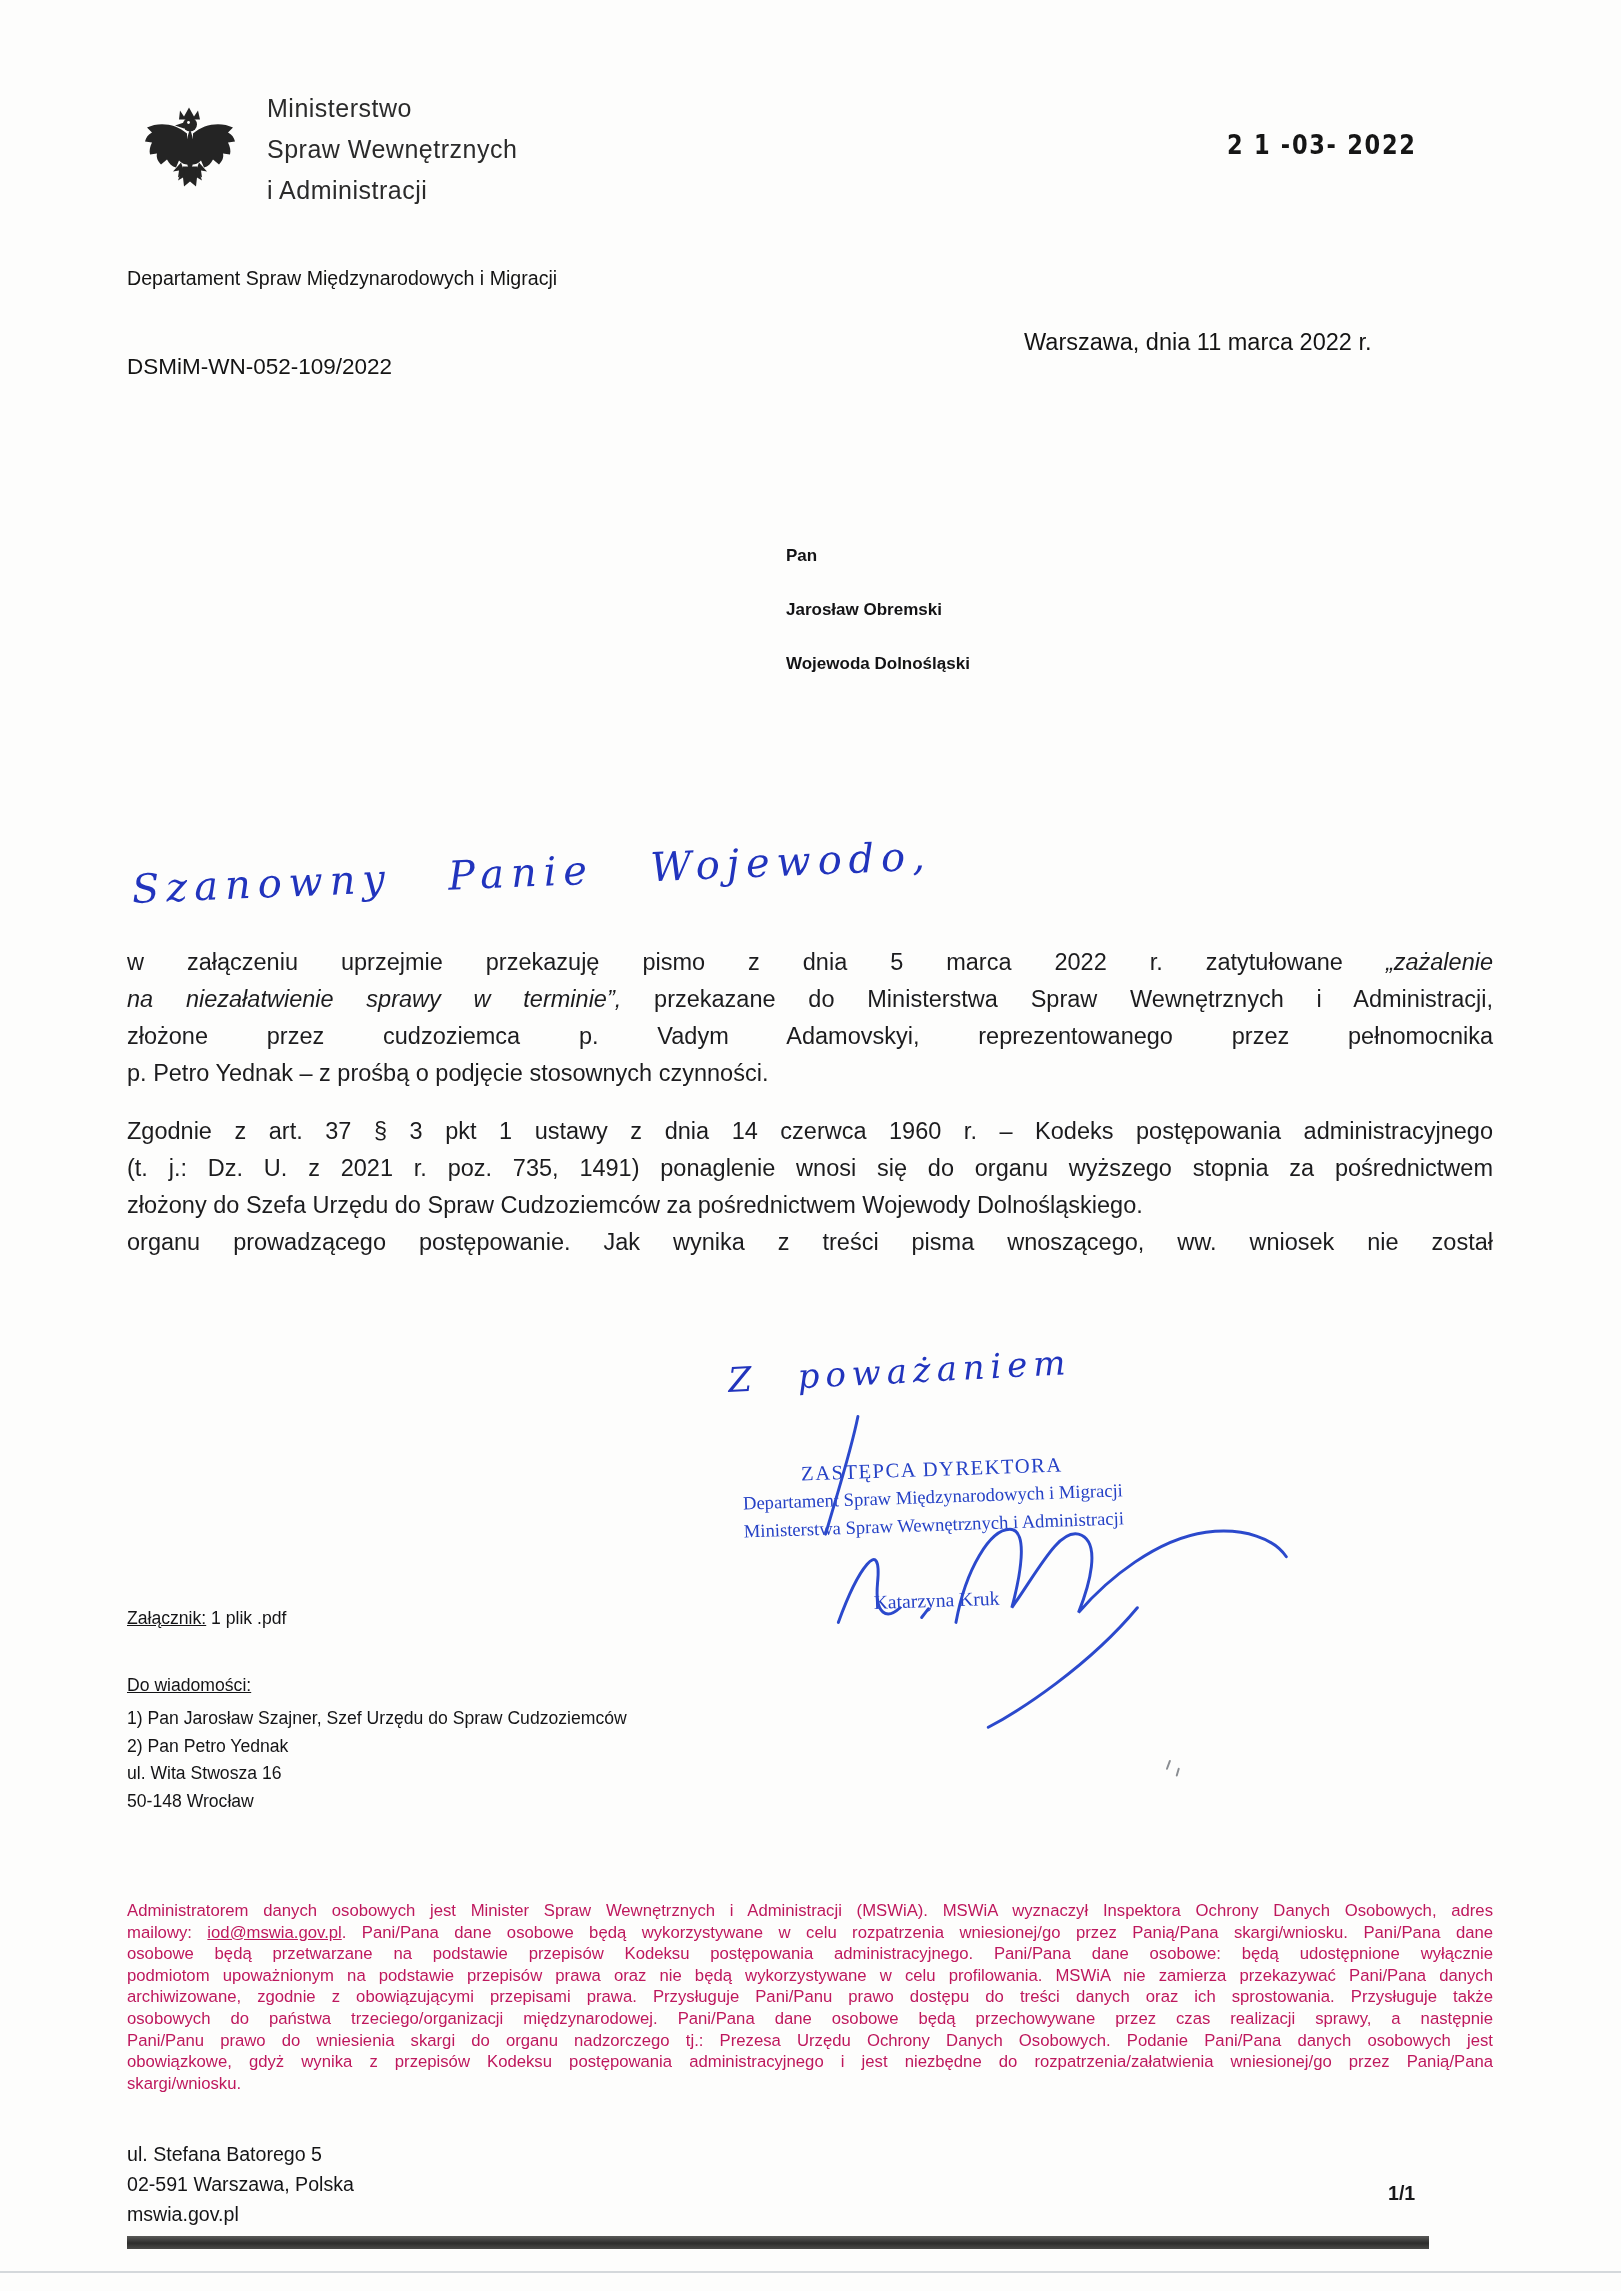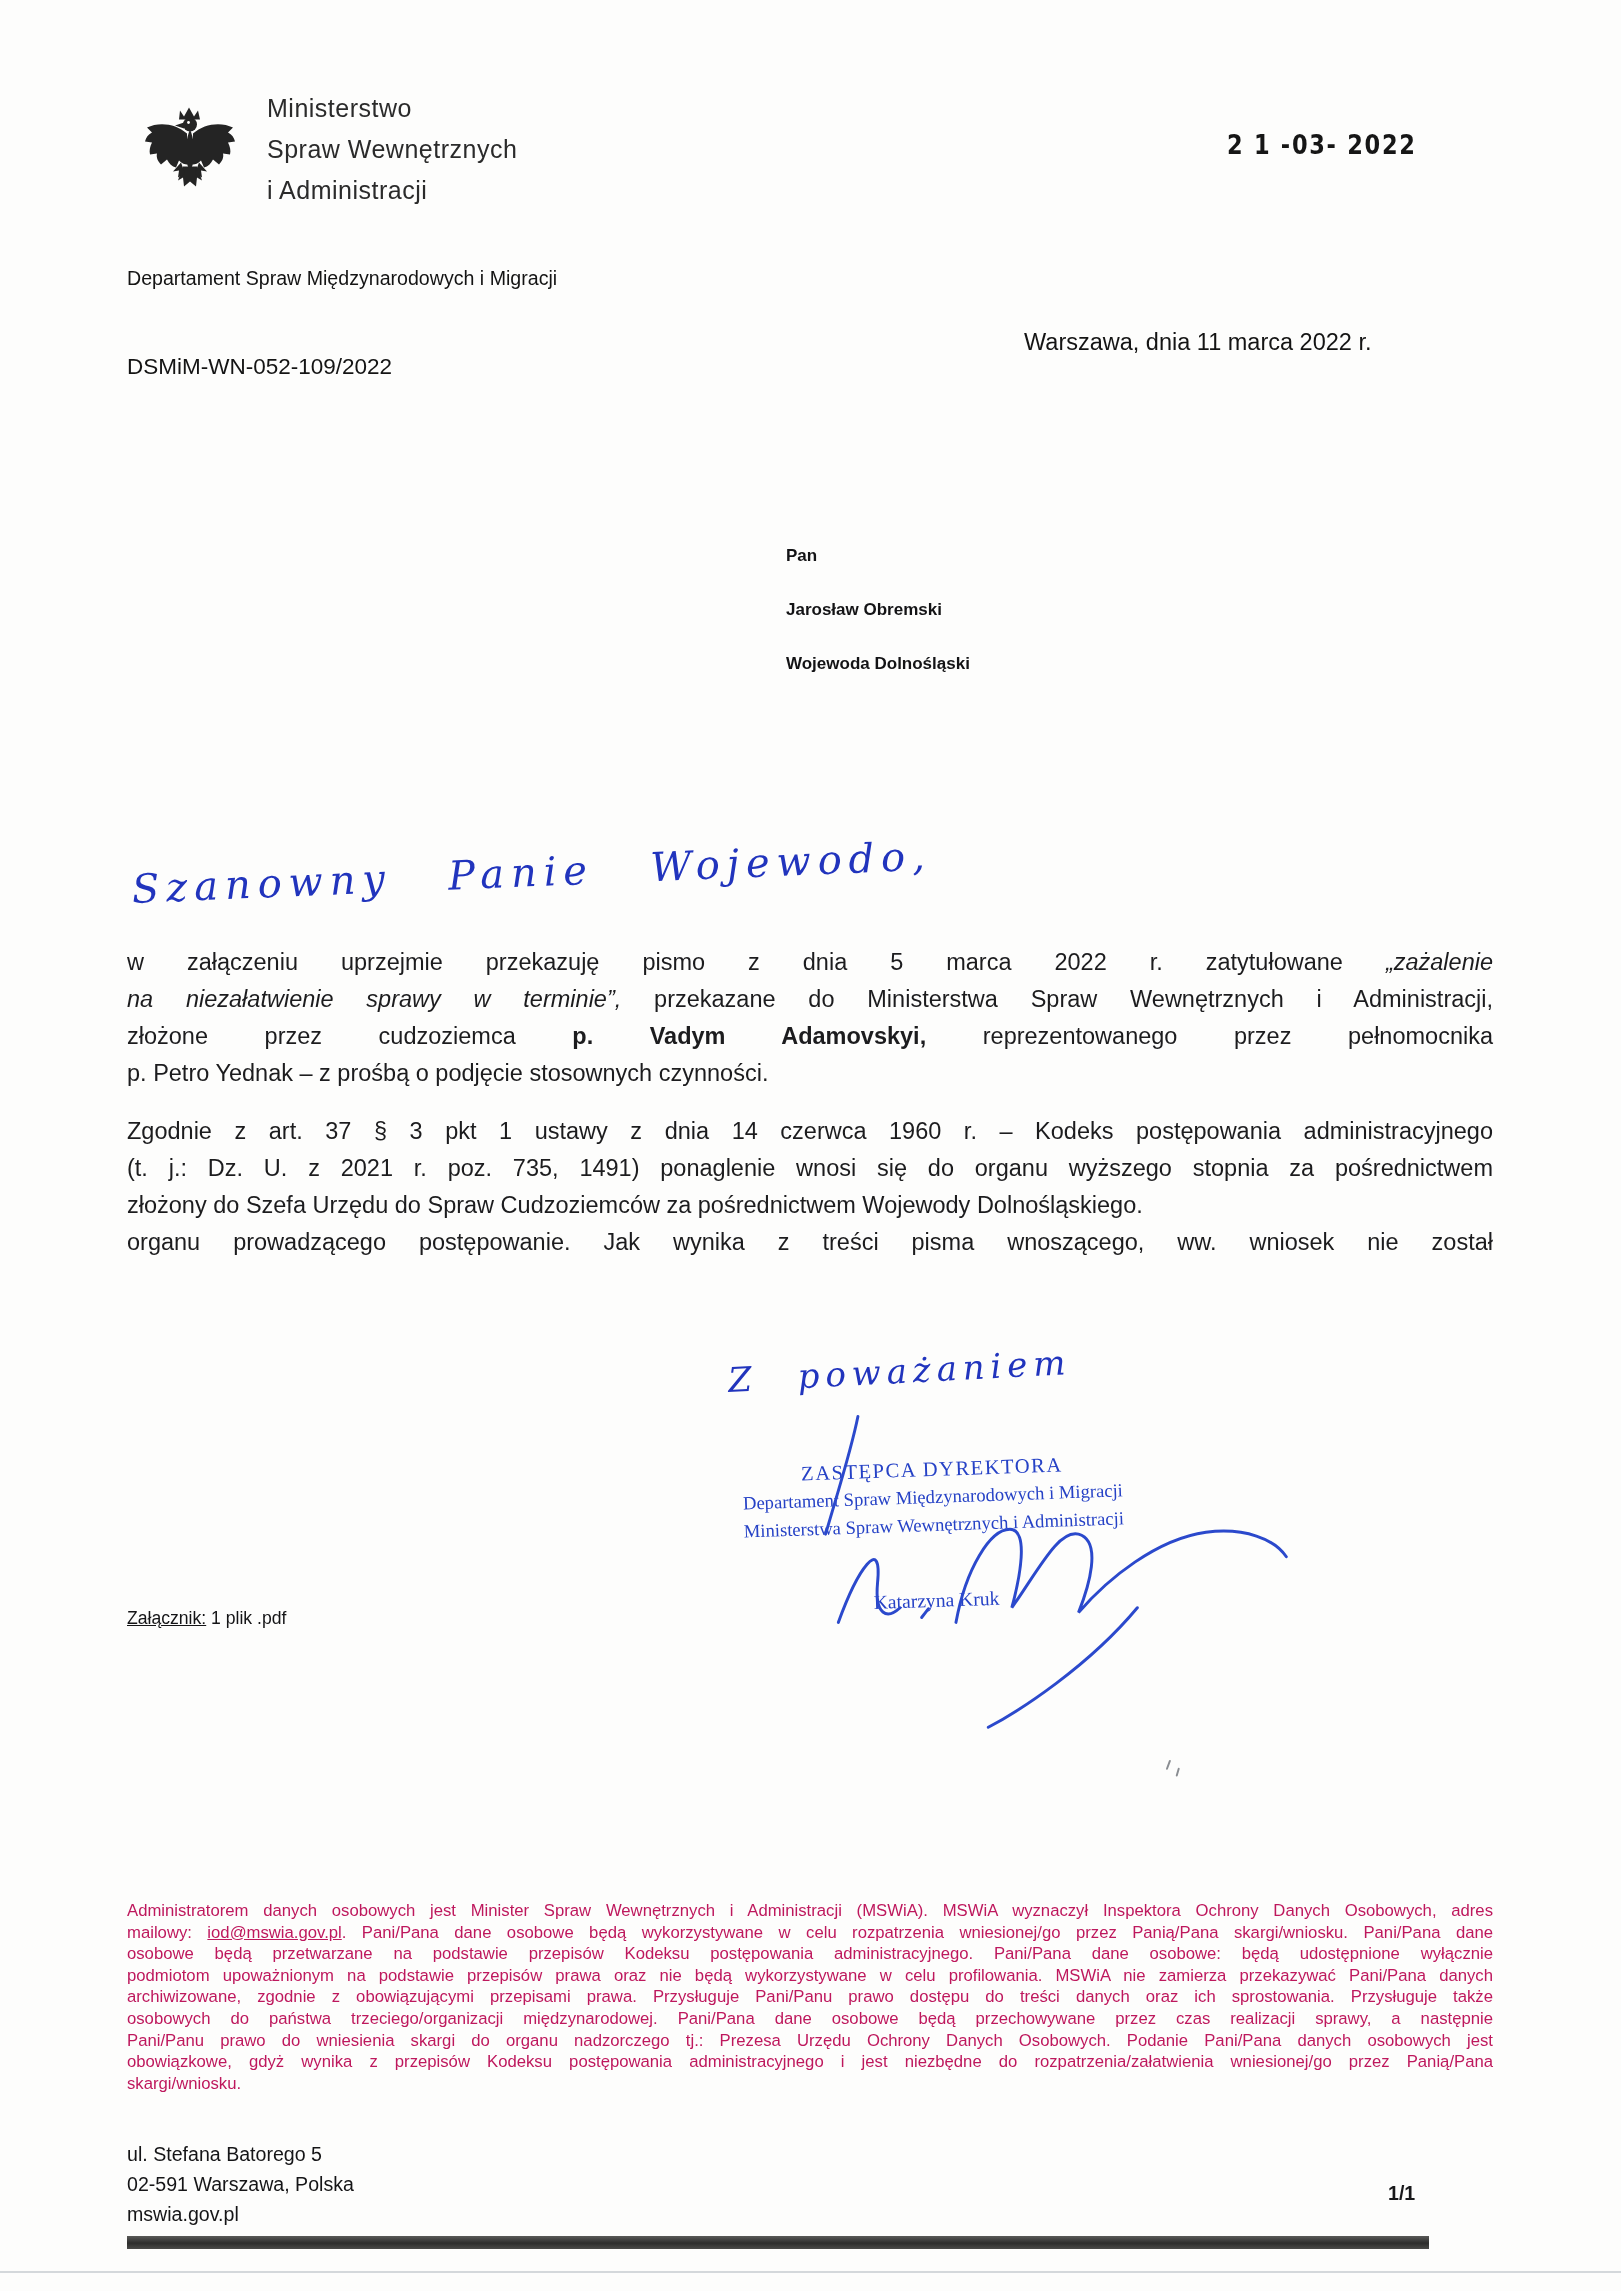--- a/index.html
+++ b/index.html
@@ -28,21 +28,21 @@
   .greeting{font-size:40px;letter-spacing:6.9px;word-spacing:37px;transform:rotate(-2.4deg);}
   .closing{font-size:34px;letter-spacing:5.9px;word-spacing:23.5px;transform:rotate(-3deg);}
   
   .para{width:1366px;}
   .bline{
     font-size:23.5px;line-height:37px;color:#1c1c1e;
     text-align:justify;text-align-last:justify;-moz-text-align-last:justify;
   }
   .bline.last{text-align-last:left;-moz-text-align-last:left;}
   .it{font-style:italic;}
-  .bd{font-weight:700;}
+  .bd{font-weight:400;}
   .u{text-decoration:underline;}
   
   .stamp{
     width:461px;text-align:center;font-family:"Liberation Serif",serif;
     transform:rotate(-2deg);transform-origin:center top;
   }
   .stamp .t1{font-size:20.6px;letter-spacing:1.5px;line-height:25.5px;}
   .stamp .t2{font-size:18.6px;line-height:28px;}
   .stamp .nm{font-size:19.6px;margin-top:51px;}
   
@@ -132,20 +132,27 @@
         <path d="M35,235 C55,180 80,145 75,195 C72,228 85,232 98,220"></path>
         <path d="M120,230 l7,-9"></path>
         <path d="M155,235 C165,180 190,140 210,140 C230,140 220,190 212,220 C240,180 260,140 280,145 C305,152 290,200 280,225 C310,190 360,150 410,143 C450,138 480,150 492,168"></path>
         <path d="M340,220 C290,280 220,325 188,342"></path>
       </g>
     </svg>
   </div>
 
   <div class="abs small-block" style="left:127px;top:1608px;"><span class="u">Załącznik:</span><span> 1 plik .pdf</span></div>
 
+  <div class="abs small-block cc" style="left:127px;top:1672px;">
+    <div class="cc-head u">Do wiadomości:</div>
+    <div>1) Pan Jarosław Szajner, Szef Urzędu do Spraw Cudzoziemców</div>
+    <div>2) Pan Petro Yednak</div>
+    <div>ul. Wita Stwosza 16</div>
+    <div>50-148 Wrocław</div>
+  </div>
 
   <div class="abs" style="left:1164px;top:1757px;">
     <svg width="21.6" height="23.5" viewBox="0 0 22 24" aria-hidden="true">
       <g fill="none" stroke="#8a8d92" stroke-width="2" stroke-linecap="round">
         <path d="M6,4 l-3,8"></path>
           <path d="M15,12 l-2,7"></path>
       </g>
     </svg>
   </div>
 

